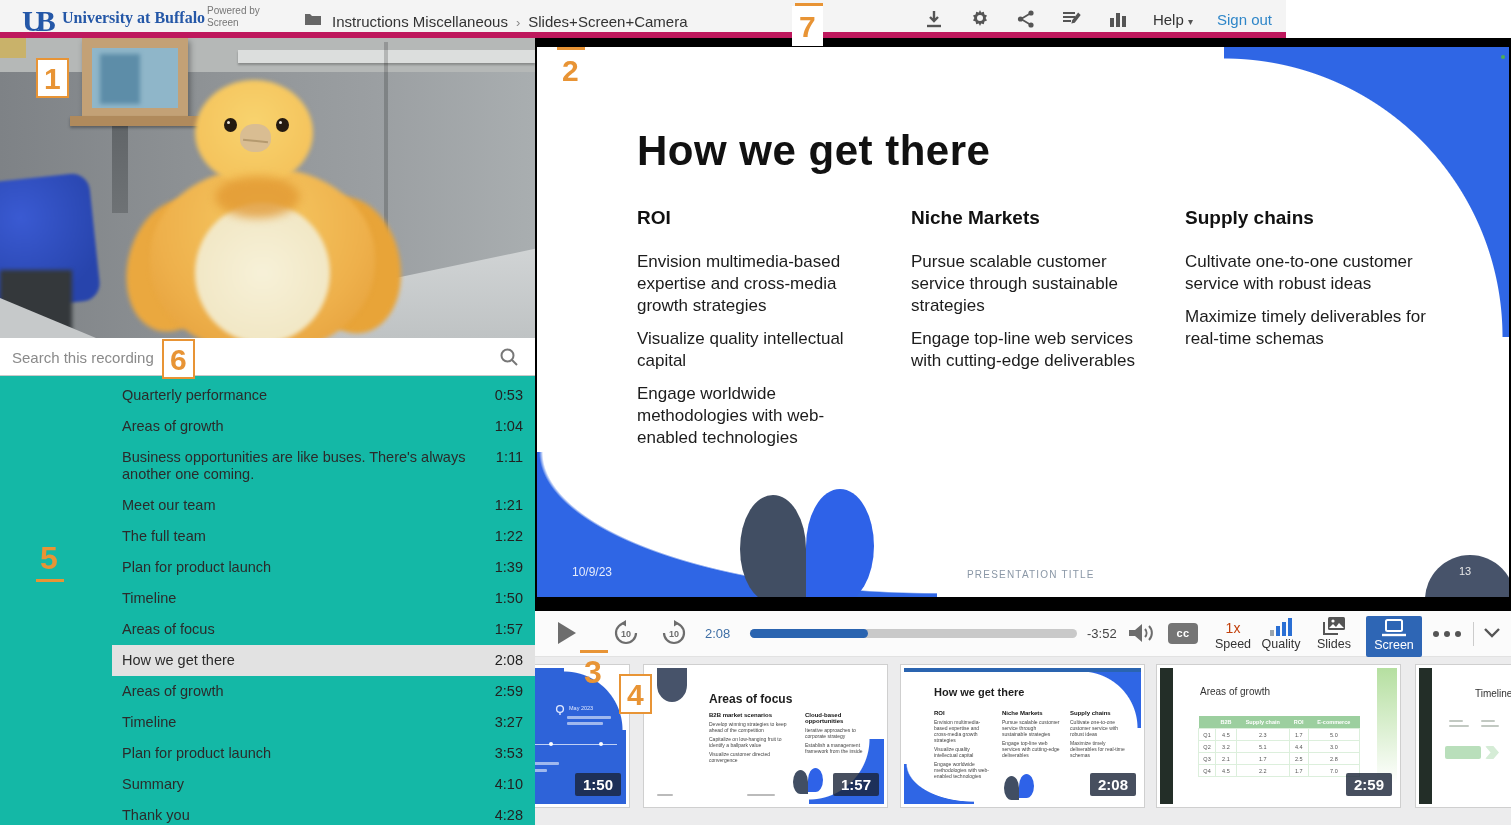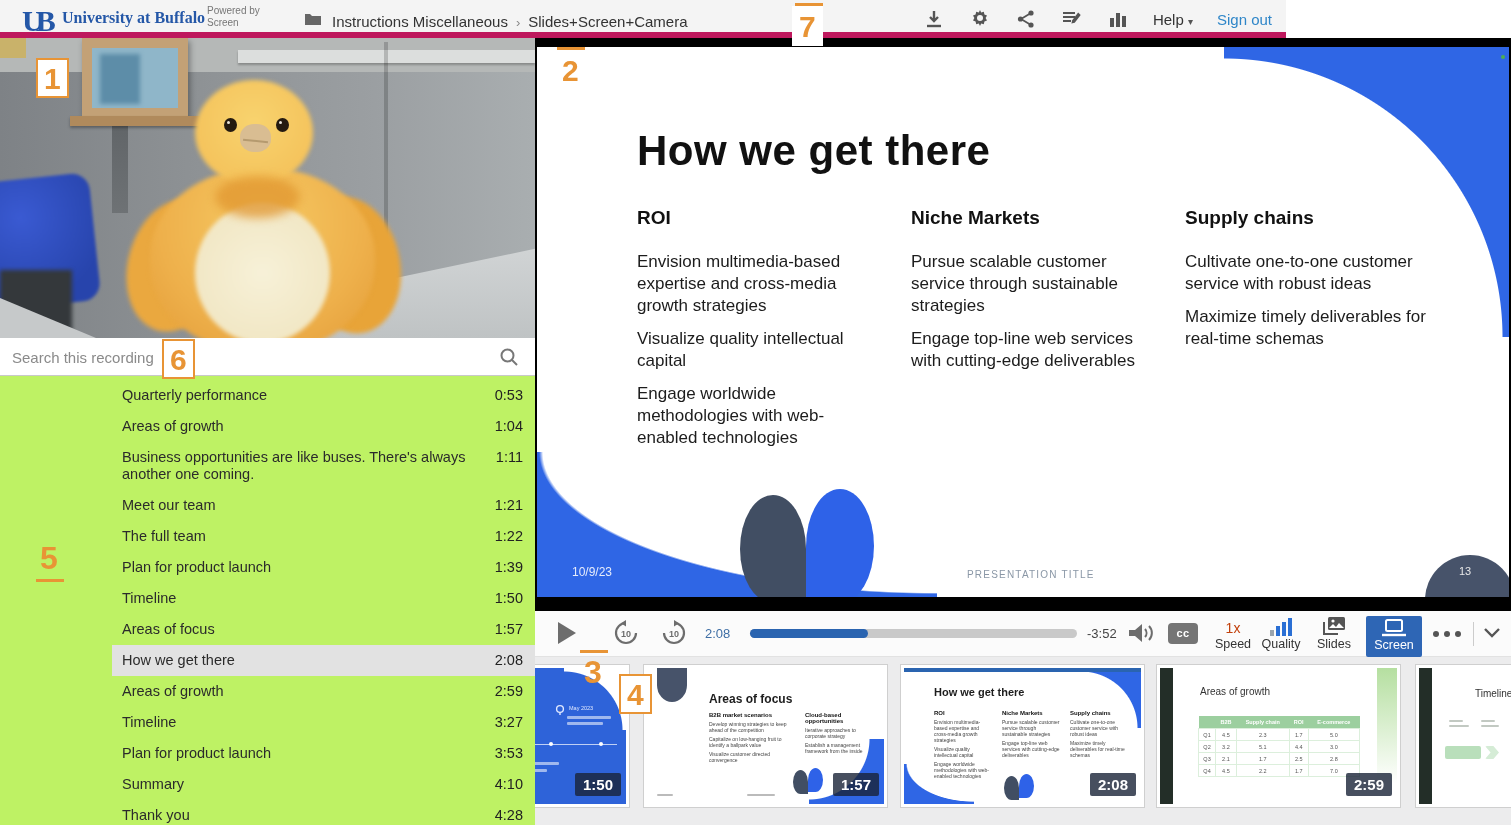--- a/index.html
+++ b/index.html
@@ -13,21 +13,21 @@
   .powered { position:absolute; left:207px; top:5px; font-size:10px; line-height:12px; color:#777; }
   .crumbs { position:absolute; left:302px; top:8px; display:flex; align-items:flex-end; gap:8px; font-size:15px; color:#333; }
   .crumb-sep { color:#888; font-size:13px; }
   .topbar-right { position:absolute; right:14px; top:0; height:38px; display:flex; align-items:center; gap:24px; }
   .tb-icon { width:22px; height:22px; display:flex; align-items:center; justify-content:center; cursor:pointer; }
   .help { font-size:15px; color:#333; cursor:pointer; }
   .help .caret { font-size:10px; color:#555; }
   .signout { font-size:15px; color:#2f86c8; cursor:pointer; }
 
   
-  .left-panel { position:absolute; left:0; top:38px; width:535px; height:787px; background:#bef264; }
+  .left-panel { position:absolute; left:0; top:38px; width:535px; height:787px; background:#14b8a6; }
 
   
   .video { position:absolute; left:0; top:0; width:535px; height:300px; overflow:hidden; background:linear-gradient(90deg,#7e8286 0%,#8d9194 35%,#9b9fa2 70%,#a9aeb0 100%); }
   .wall-top { position:absolute; left:0; top:0; width:535px; height:34px; background:#b5b8b7; }
   .rail { position:absolute; left:238px; top:12px; width:297px; height:13px; background:#dcdedd; box-shadow:0 2px 2px rgba(0,0,0,.25); }
   .seam1 { position:absolute; left:112px; top:0; width:16px; height:175px; background:linear-gradient(180deg,#54585b,#6e7275); }
   .seam2 { position:absolute; left:384px; top:4px; width:4px; height:235px; background:rgba(0,0,0,.18); }
   .corner-pic { position:absolute; left:0; top:0; width:26px; height:20px; background:#c9b26a; }
   .frame { position:absolute; left:82px; top:0; width:106px; height:80px; border:10px solid #c3a176; background:#8fb6c9; box-shadow:2px 3px 6px rgba(0,0,0,.35); }
   .frame-inner { position:absolute; left:8px; top:6px; width:40px; height:50px; background:#5d8da8; filter:blur(2px); }

